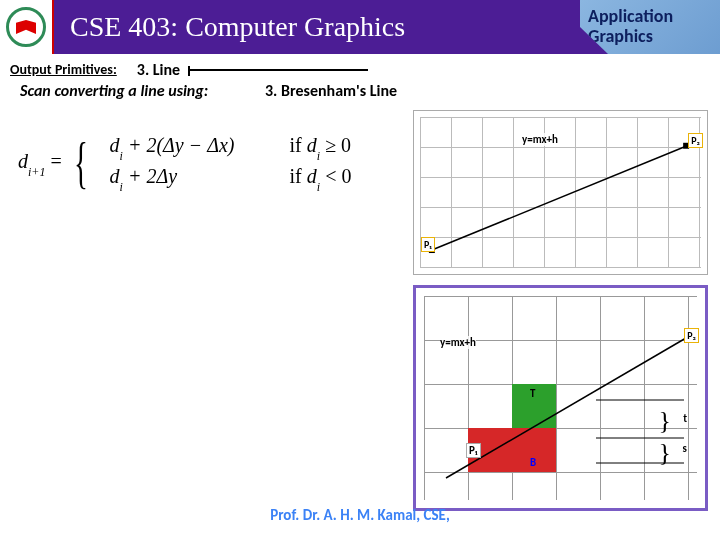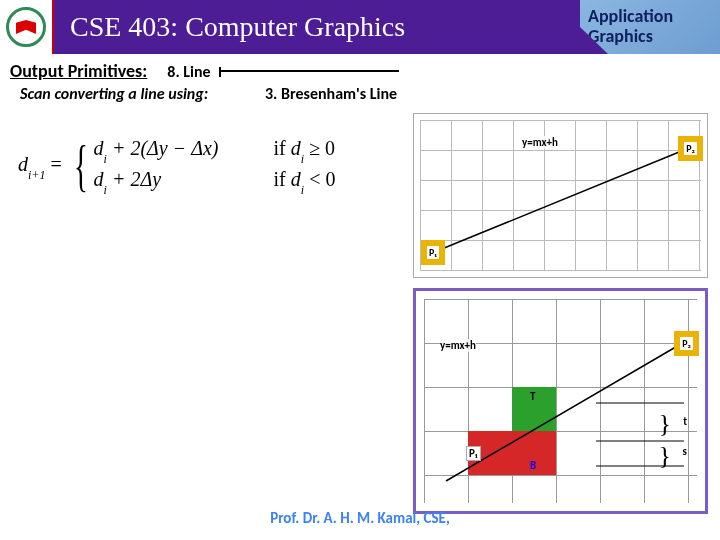--- a/index.html
+++ b/index.html
@@ -65,21 +65,21 @@
   }
   .sub-row {
     display: flex;
     align-items: center;
     padding: 6px 10px 2px 10px;
     font-family: Calibri, Arial, sans-serif;
   }
   .section-label {
     font-weight: bold;
     text-decoration: underline;
-    font-size: 18px;
+    font-size: 14px;
     margin-right: 20px;
   }
   .sub-label { font-weight: bold; font-size: 16px; margin-right: 8px; }
   .hline { flex: 0 0 180px; height: 0; border-top: 2px solid #000; position: relative; }
   .hline::before { content:""; position:absolute; left:0; top:-5px; width:0; height:10px; border-left:2px solid #000; }
   .row2 {
     display: flex;
     padding: 0 20px;
     font-family: Calibri, Arial, sans-serif;
   }
@@ -99,21 +99,21 @@
   .brace {
     display: inline-block;
     font-size: 58px;
     line-height: 0.9;
     vertical-align: middle;
     font-family: serif;
     transform: scaleX(0.5);
     margin-right: -6px;
   }
   .cases { display: inline-block; vertical-align: middle; }
-  .caserow { display: flex; align-items: center; margin: 4px 0; }
+  .caserow { display: flex; align-items: center; margin: 4px 16px; }
   .expr { width: 180px; font-style: italic; }
   .cond { width: 100px; }
   sub { font-size: 12px; position: relative; top: 3px; }
   .below-text {
     position: absolute;
     left: 30px;
     top: 130px;
     font-size: 16px;
     line-height: 1.3;
   }
@@ -156,21 +156,21 @@
   }
   .line-overlay {
     position: absolute;
     inset: 0;
   }
   .p1-label, .p2-label {
     position: absolute;
     font-size: 10px;
     font-weight: bold;
     background: #fff;
-    border: 6px solid #eab308;
+    border: 1px solid #eab308;
     padding: 0 2px;
   }
   .grid-bottom {
     position: absolute;
     inset: 8px;
     background-image:
       linear-gradient(#999 1px, transparent 1px),
       linear-gradient(90deg, #999 1px, transparent 1px);
     background-size: 44px 44px;
   }
@@ -214,21 +214,21 @@
   </div>
   <div class="title">CSE 403: Computer Graphics</div>
   <div class="header-right">
     <span>Application</span>
     <span>Graphics</span>
   </div>
 </div>
 
 <div class="sub-row">
   <span class="section-label">Output Primitives:</span>
-  <span class="sub-label">8. Line</span>
+  <span class="sub-label">3. Line</span>
   <span class="hline"></span>
 </div>
 
 <div class="row2">
   <span class="scanconv">Scan converting a line using:</span>
   <span class="method">3. Bresenham's Line</span>
 </div>
 
 <div class="body-area">
 

